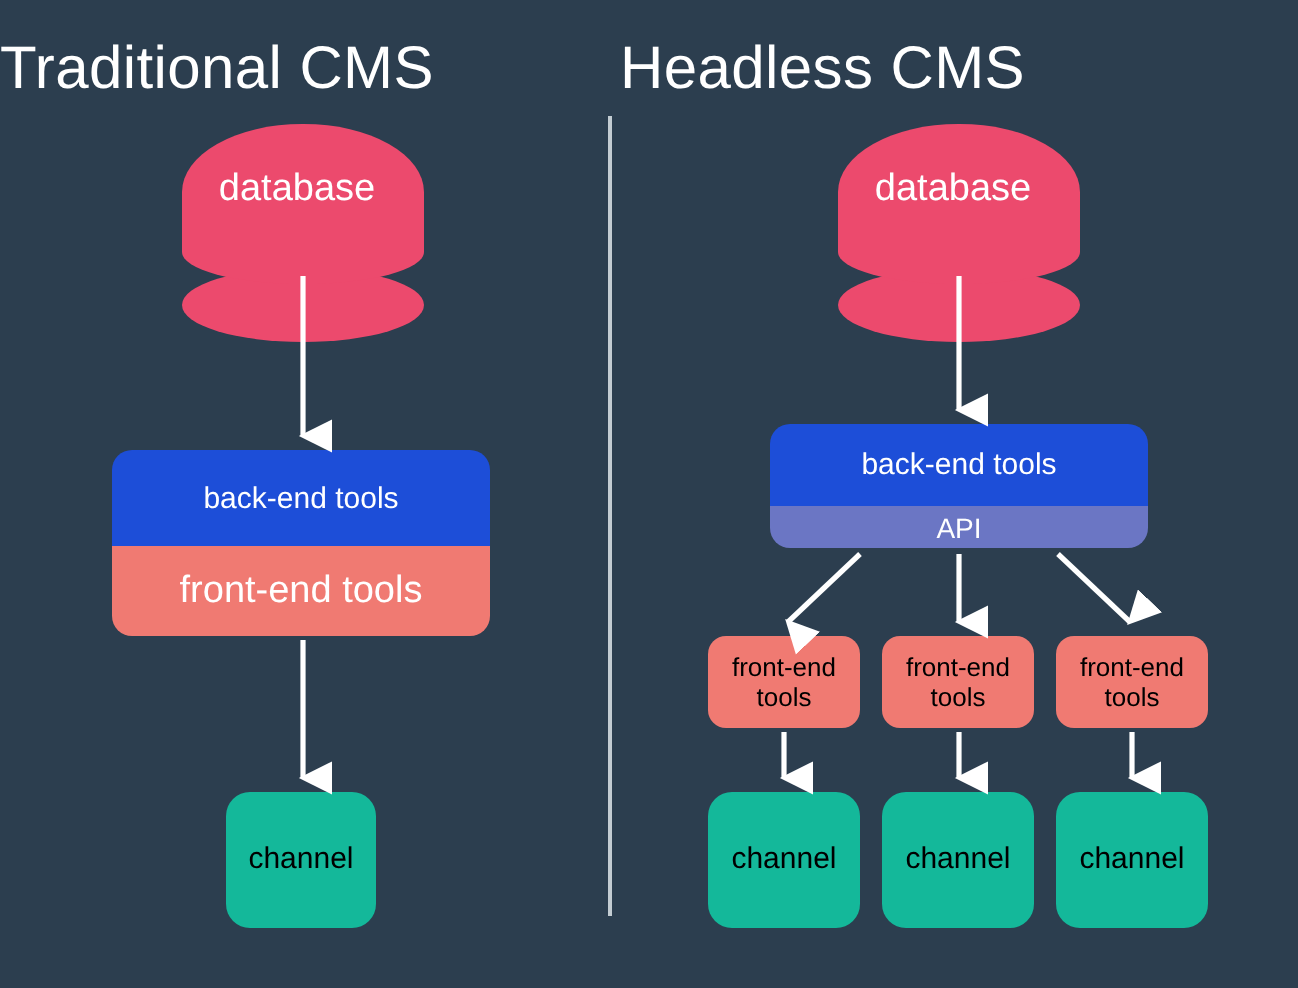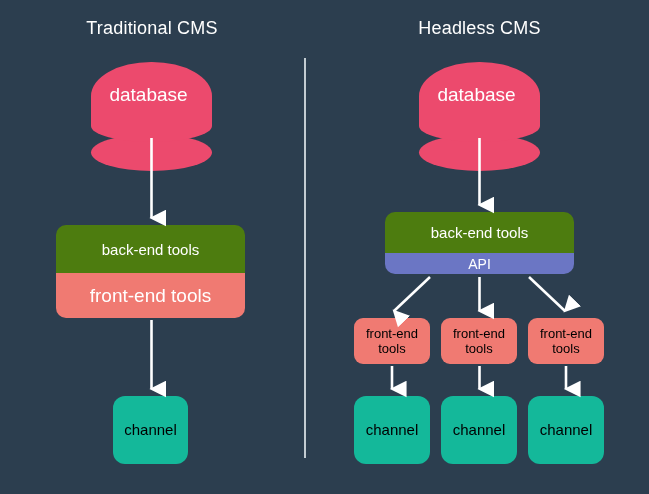--- a/index.html
+++ b/index.html
@@ -15,23 +15,23 @@
   }
   #diagram {
     position: relative;
     width: 649px;
     height: 494px;
     background: #2c3e4f;
   }
 
   .panel-title {
     position: absolute;
-    text-align: center;
+    text-align: left;
     color: #ffffff;
-    font-size: 18px;
+    font-size: 30px;
     font-weight: 400;
     letter-spacing: 0.2px;
     white-space: nowrap;
   }
   #title-traditional { left: 0px;   top: 18px; width: 304px; }
   #title-headless    { left: 310px; top: 18px; width: 339px; }
 
   .divider {
     position: absolute;
     left: 304px;
@@ -94,21 +94,21 @@
     overflow: hidden;
   }
   .seg {
     box-sizing: border-box;
     display: flex;
     align-items: center;
     justify-content: center;
     color: #ffffff;
     width: 100%;
   }
-  .seg-backend { background: #4d7c0f; }
+  .seg-backend { background: #1d4ed8; }
   .seg-frontend { background: #f07a72; }
   .seg-api     { background: #6b76c4; }
 
   .box-green {
     background: #14b89a;
     border-radius: 12px;
   }
   .box-salmon {
     background: #f07a72;
     border-radius: 9px;

